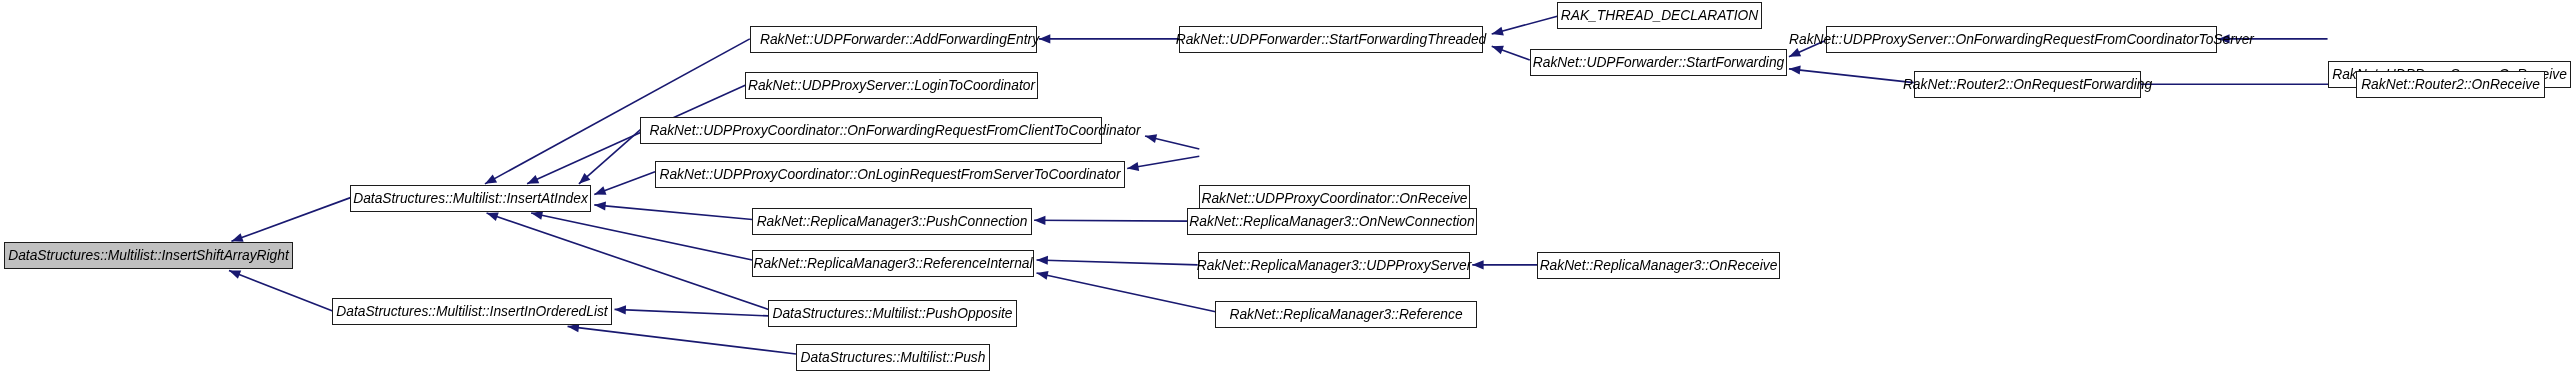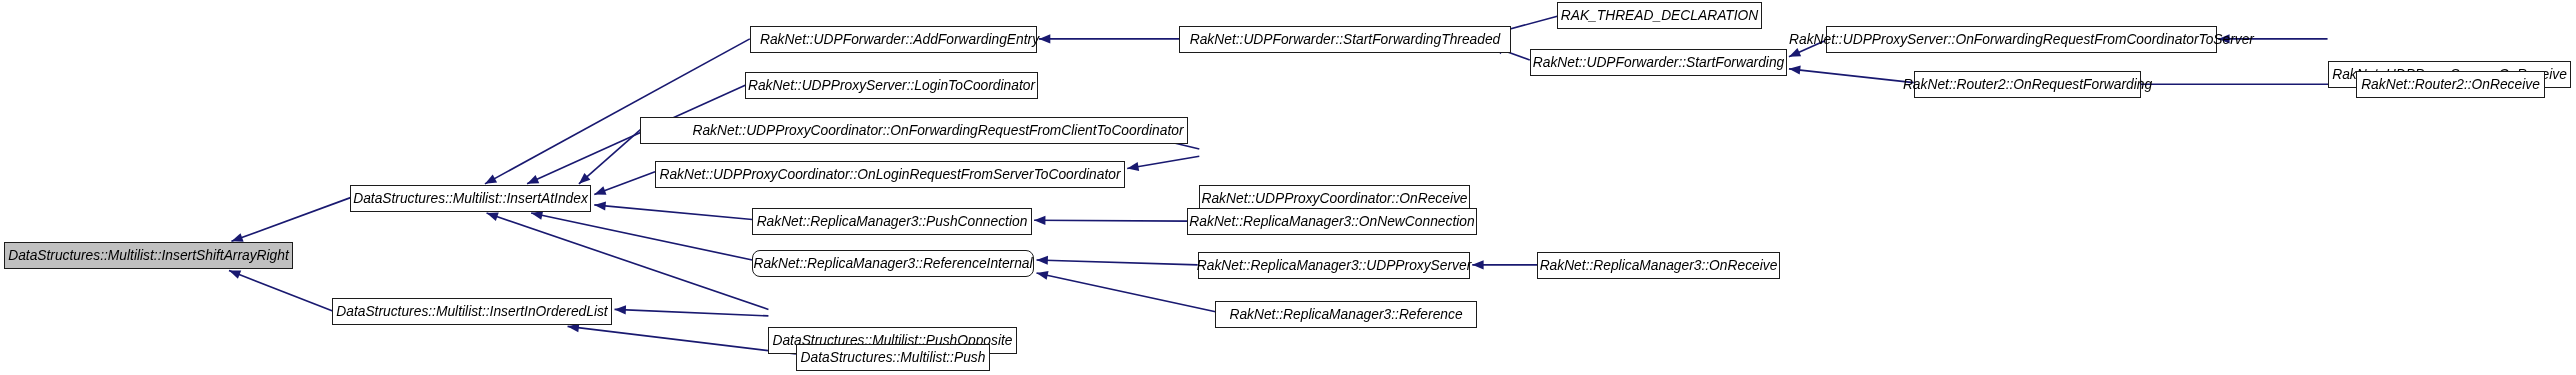--- a/index.html
+++ b/index.html
@@ -76,27 +76,27 @@
     <line class="edge" x1="2873" y1="48" x2="2738" y2="48" marker-end="url(#arrow)"></line>
     <line class="edge" x1="2907" y1="104" x2="2629" y2="104" marker-end="url(#arrow)"></line>
     <line class="edge" x1="1897" y1="327" x2="1817" y2="327" marker-end="url(#arrow)"></line>
   </svg>
 
   <div class="node root" style="left:4px;   top:242px; width:289px; height:27px;">DataStructures::Multilist::InsertShiftArrayRight</div>
   <div class="node" style="left:350px;  top:185px; width:241px; height:27px;">DataStructures::Multilist::InsertAtIndex</div>
   <div class="node" style="left:332px;  top:298px; width:280px; height:27px;">DataStructures::Multilist::InsertInOrderedList</div>
   <div class="node" style="left:750px;  top:26px;  width:287px; height:27px;padding-left:12px;">RakNet::UDPForwarder::AddForwardingEntry</div>
   <div class="node" style="left:745px;  top:72px;  width:293px; height:27px;">RakNet::UDPProxyServer::LoginToCoordinator</div>
-  <div class="node" style="left:640px;  top:117px; width:548px; height:27px;padding-left:48px;">RakNet::UDPProxyCoordinator::OnForwardingRequestFromClientToCoordinator</div>
+  <div class="node" style="left:640px;  top:117px; width:462px; height:27px;padding-left:48px;">RakNet::UDPProxyCoordinator::OnForwardingRequestFromClientToCoordinator</div>
   <div class="node" style="left:655px;  top:161px; width:470px; height:27px;">RakNet::UDPProxyCoordinator::OnLoginRequestFromServerToCoordinator</div>
   <div class="node" style="left:752px;  top:208px; width:280px; height:27px;">RakNet::ReplicaManager3::PushConnection</div>
-  <div class="node" style="left:752px;  top:250px; width:282px; height:27px;border-radius:8px;">RakNet::ReplicaManager3::ReferenceInternal</div>
-  <div class="node" style="left:768px;  top:300px; width:249px; height:27px;margin-top:27px;">DataStructures::Multilist::PushOpposite</div>
+  <div class="node" style="left:752px;  top:250px; width:282px; height:27px;">RakNet::ReplicaManager3::ReferenceInternal</div>
+  <div class="node" style="left:768px;  top:300px; width:249px; height:27px;">DataStructures::Multilist::PushOpposite</div>
   <div class="node" style="left:796px;  top:344px; width:194px; height:27px;">DataStructures::Multilist::Push</div>
-  <div class="node" style="left:1179px; top:26px;  width:332px; height:27px;">RakNet::UDPForwarder::StartForwardingThreaded</div>
+  <div class="node" style="left:1179px; top:26px;  width:304px; height:27px;">RakNet::UDPForwarder::StartForwardingThreaded</div>
   <div class="node" style="left:1199px; top:139px; width:271px; height:27px;margin-top:46px;">RakNet::UDPProxyCoordinator::OnReceive</div>
   <div class="node" style="left:1187px; top:208px; width:290px; height:27px;">RakNet::ReplicaManager3::OnNewConnection</div>
   <div class="node" style="left:1198px; top:252px; width:272px; height:27px;">RakNet::ReplicaManager3::UDPProxyServer</div>
   <div class="node" style="left:1215px; top:301px; width:262px; height:27px;">RakNet::ReplicaManager3::Reference</div>
   <div class="node" style="left:1557px; top:2.4px;   width:205px; height:27px;">RAK_THREAD_DECLARATION</div>
   <div class="node" style="left:1530px; top:49px;  width:257px; height:27px;">RakNet::UDPForwarder::StartForwarding</div>
   <div class="node" style="left:1537px; top:252px; width:243px; height:27px;">RakNet::ReplicaManager3::OnReceive</div>
   <div class="node" style="left:1826px; top:26px;  width:391px; height:27px;">RakNet::UDPProxyServer::OnForwardingRequestFromCoordinatorToServer</div>
   <div class="node" style="left:1914px; top:71px;  width:227px; height:27px;">RakNet::Router2::OnRequestForwarding</div>
   <div class="node" style="left:2328px; top:26px;  width:243px; height:27px;margin-top:35px;">RakNet::UDPProxyServer::OnReceive</div>

